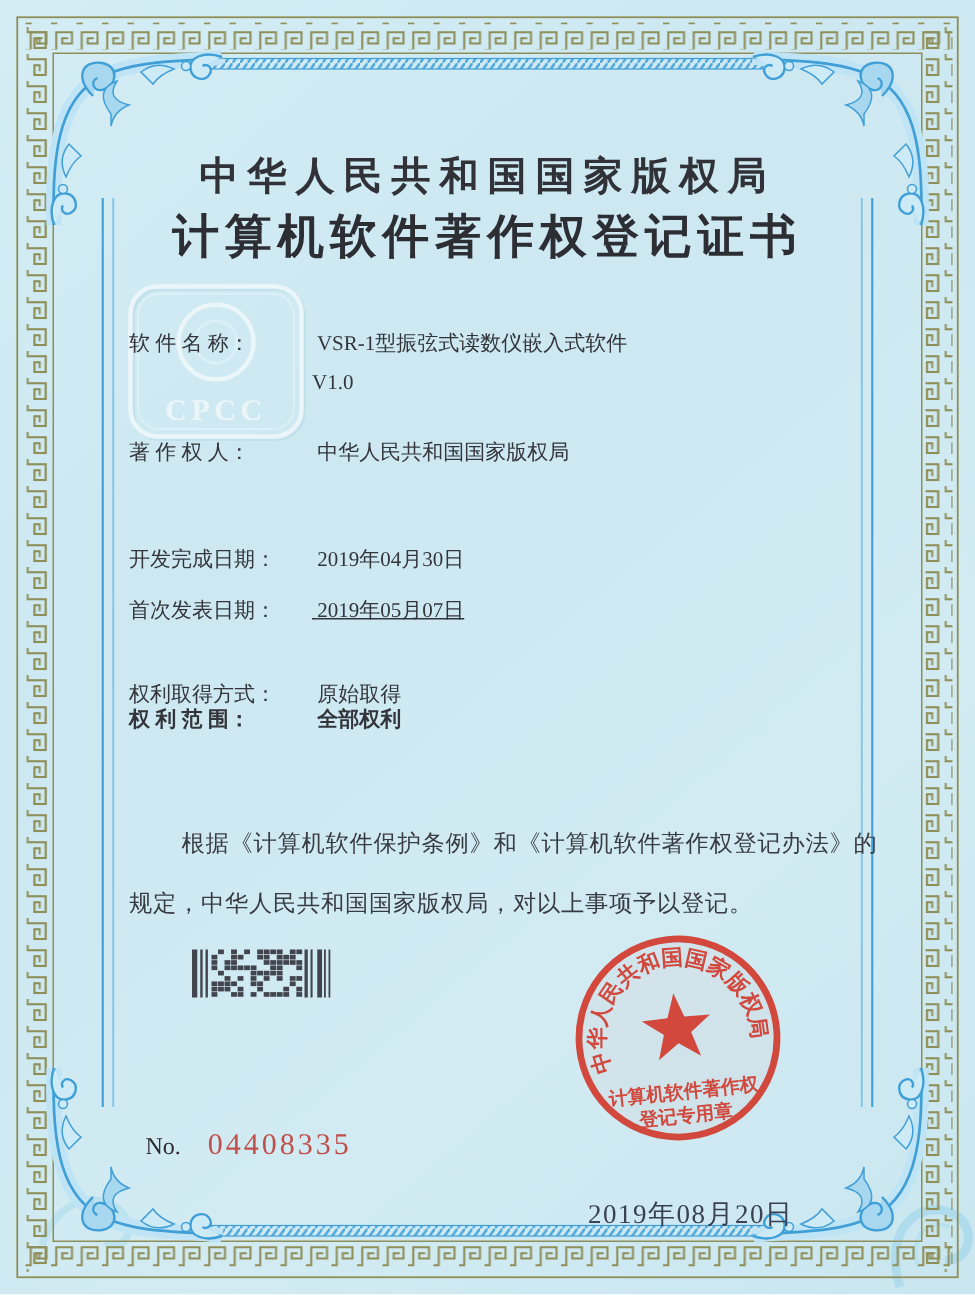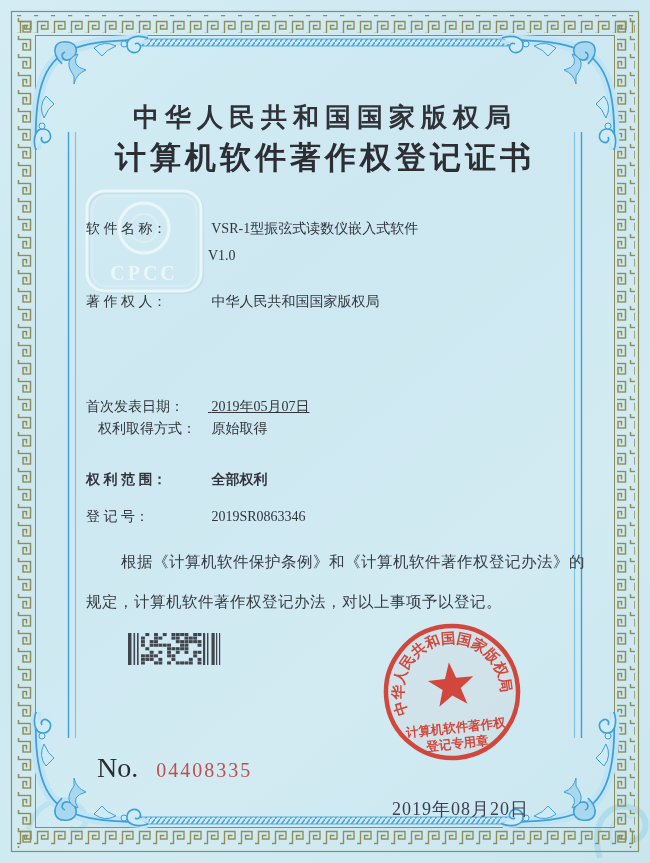--- a/index.html
+++ b/index.html
@@ -17,27 +17,27 @@
   .certno{top:189px;right:60px;font-size:13px;color:#3a3d44;letter-spacing:1px;}
   .certno .lbl{margin-right:14px;}
   .row{left:86px;font-size:14px;color:#33353b;}
   .row .lab{display:inline-block;width:122px;white-space:nowrap;}
   .row .val{margin-left:0px;}
   .r1{top:220px;}
   .r1b{top:248px;left:208px;font-size:14px;color:#33353b;}
   .r2{top:293px;}
   .r3{top:364px;}
   .r4{top:398px;text-decoration:underline;}
-  .r5{top:420px;text-align:center;}
+  .r5{top:454px;}
   .r6{top:471px;font-weight:bold;}
   .r7{top:508px;}
   .stmt1{left:121px;top:552px;font-size:15.5px;color:#383b41;letter-spacing:0.5px;}
   .stmt2{left:86px;top:592px;font-size:15.5px;color:#383b41;letter-spacing:0.5px;}
   .serial{left:97px;top:752px;z-index:4;}
-  .serial .no{font-size:28px;color:#2b2b30;}
+  .serial .no{font-size:16px;color:#2b2b30;}
   .serial .num{font-size:20px;color:#c0504b;letter-spacing:2px;margin-left:14px;}
   .sealdate{left:392px;top:753px;font-size:18px;color:#3a4150;letter-spacing:1px;z-index:3;margin-top:44px;}
   .seal-svg{position:absolute;left:377px;top:617px;z-index:5;pointer-events:none;}
   .barcode-svg{position:absolute;left:128px;top:632px;}
 </style>
 </head>
 <body>
 
 <div class="page">
 
@@ -105,39 +105,39 @@
   <div class="abs row r1">
     <span class="lab">软 件 名 称：</span>
     <span class="val">VSR-1型振弦式读数仪嵌入式软件</span>
   </div>
   <div class="abs r1b">V1.0</div>
 
   <div class="abs row r2">
     <span class="lab">著 作 权 人：</span>
     <span class="val">中华人民共和国国家版权局</span>
   </div>
+  <div class="abs row r3">
+    <span class="lab">开发完成日期：</span>
+    <span class="val">2019年04月30日</span>
+  </div>
   <div class="abs row r4">
     <span class="lab">首次发表日期：</span>
     <span class="val">2019年05月07日</span>
   </div>
   <div class="abs row r5">
     <span class="lab">权利取得方式：</span>
     <span class="val">原始取得</span>
   </div>
   <div class="abs row r6">
     <span class="lab">权 利 范 围：</span>
     <span class="val">全部权利</span>
   </div>
-  <div class="abs row r7">
-    <span class="lab">登  记  号：</span>
-    <span class="val">2019SR0863346</span>
-  </div>
 
   <div class="abs stmt1">根据《计算机软件保护条例》和《计算机软件著作权登记办法》的</div>
-  <div class="abs stmt2">规定，计算机软件著作权登记办法，对以上事项予以登记。</div>
+  <div class="abs stmt2">规定，中华人民共和国国家版权局，对以上事项予以登记。</div>
 
   <svg class="barcode-svg" width="96" height="35" viewBox="0 0 96 35">
       <rect x="0" y="1" width="3.5" height="32" fill="#2e2e36" opacity="0.88"></rect>
       <rect x="5.5" y="1" width="1.6" height="32" fill="#2e2e36" opacity="0.88"></rect>
       <rect x="9" y="1" width="1.6" height="32" fill="#2e2e36" opacity="0.88"></rect>
       <rect x="13" y="4.55" width="3.9" height="3.1" fill="#2e2e36" opacity="0.88"></rect>
       <rect x="13" y="8.1" width="3.9" height="3.1" fill="#2e2e36" opacity="0.88"></rect>
       <rect x="13" y="11.649999999999999" width="3.9" height="3.1" fill="#2e2e36" opacity="0.88"></rect>
       <rect x="13" y="22.299999999999997" width="3.9" height="3.1" fill="#2e2e36" opacity="0.88"></rect>
       <rect x="13" y="25.849999999999998" width="3.9" height="3.1" fill="#2e2e36" opacity="0.88"></rect>

